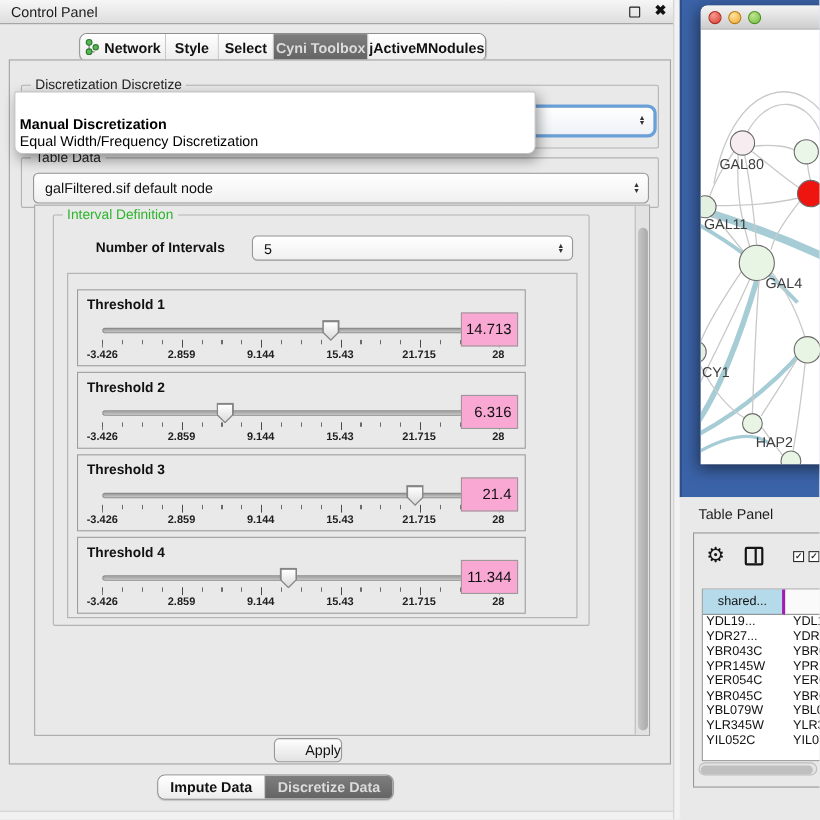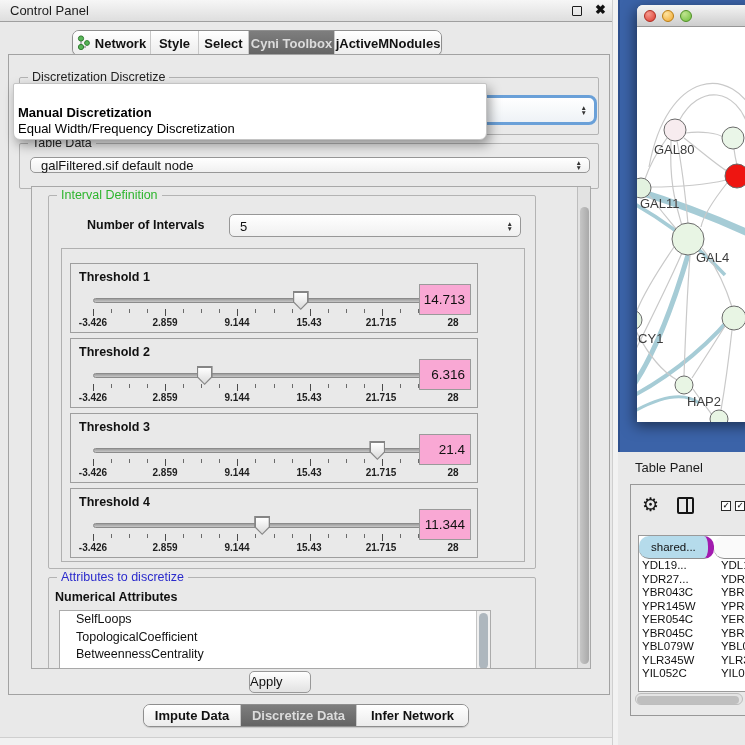--- a/index.html
+++ b/index.html
@@ -46,21 +46,21 @@
   .popup-placeholder { margin-top:4px; text-align:center; font-size:12.5px; color:#b9b9b9; }
   .popup-item1 { position:absolute; left:4px; top:21px; font-size:13px; font-weight:bold; color:#000; cursor:pointer; }
   .popup-item2 { position:absolute; left:4px; top:37px; font-size:13px; color:#000; cursor:pointer; }
 
   .tabledata-group { left:10px; top:88px; width:580px; height:46px; }
   .combo { position:absolute; background:linear-gradient(#ffffff,#f0f0f0); border:1px solid #979797; border-radius:5px;
     font-size:13px; color:#111; cursor:pointer; }
   .combo .cv { position:absolute; left:10px; top:50%; transform:translateY(-50%); white-space:nowrap; }
   .stepper { position:absolute; right:7px; top:50%; transform:translateY(-50%); display:flex; flex-direction:column;
     align-items:center; font-size:6.5px; color:#333; line-height:5px; }
-  .td-combo { left:10px; top:13px; width:560px; height:16px; }
+  .td-combo { left:10px; top:13px; width:560px; height:28px; }
 
   
   .viewport { position:absolute; left:22px; top:131px; width:560px; height:483px;
     border:1px solid #a8a8a8; background:#e9e9e9; overflow:hidden; }
   .vp-scrollbar { position:absolute; right:0; top:0; width:13px; height:100%;
     background:#e2e2e2; border-left:1px solid #bdbdbd; }
   .vp-thumb { position:absolute; left:2px; top:20px; width:9px; height:457px; border-radius:5px;
     background:linear-gradient(90deg,#c6c6c6,#a9a9a9); }
 
   .interval-group { left:16px; top:8px; width:488px; height:374px; }
@@ -89,21 +89,21 @@
 
   .attrs-group { left:16px; top:390px; width:488px; height:140px; }
   .attrs-sub { position:absolute; left:6px; top:12px; font-size:12.5px; font-weight:bold; color:#111; }
   .listbox { position:absolute; left:10px; top:32px; width:432px; height:100px; background:#fff; border:1px solid #ababab; }
   .listbox .item { font-size:12.5px; color:#111; padding-left:16px; line-height:17.5px; cursor:pointer; white-space:nowrap; }
   .lb-scroll { position:absolute; right:0; top:0; width:14px; height:100%; background:#f0f0f0; border-left:1px solid #c4c4c4; }
   .lb-thumb { position:absolute; left:2px; top:2px; width:9px; height:56px; border-radius:5px; background:#aeb7be; }
 
   .apply-btn { position:absolute; left:240px; top:616px; width:62px; height:22px;
     background:linear-gradient(#fefefe,#e2e2e2); border:1px solid #989898; border-radius:5px;
-    font-size:13px; color:#111; text-align:left; line-height:20px; cursor:pointer; }
+    font-size:13px; color:#111; text-align:right; line-height:20px; cursor:pointer; }
 
   
   .splitter { position:absolute; left:612px; top:0; width:8px; height:745px; background:#f2f2f2; border-left:1px solid #cfcfcf; }
   .net-bg { position:absolute; left:618px; top:0; width:127px; height:452px; background:#3b63a8; border-left:2px solid #2e4f8c; }
   .mac-window { position:absolute; left:637px; top:5px; width:120px; height:417px; background:#fff;
     border-radius:6px 0 0 0; box-shadow:-2px 4px 14px rgba(0,0,0,.5); overflow:hidden; }
   .mac-titlebar { position:absolute; left:0; top:0; width:100%; height:22px;
     background:linear-gradient(#f4f4f4,#cdcdcd); border-bottom:1px solid #979797; }
   .light { position:absolute; top:5px; width:12px; height:12px; border-radius:50%; cursor:pointer; }
   .light.red { left:7px; background:radial-gradient(circle at 35% 30%,#f59a8e,#dd3b30); border:1px solid #ad2b20; }
@@ -115,22 +115,22 @@
   .tp-title { position:absolute; left:17px; top:8px; font-size:13px; color:#1c1c1c; }
   .tp-box { position:absolute; left:12px; top:32px; width:118px; height:232px; border:1px solid #989898; background:#e9e9e9; overflow:hidden; }
   .tp-toolbar { position:absolute; left:0; top:0; width:100%; height:44px; }
   .gear { position:absolute; left:11px; top:8px; font-size:19px; color:#151515; cursor:pointer; }
   .col-icon { position:absolute; left:46px; top:12px; width:17px; height:17px; border:2px solid #151515; border-radius:2px; cursor:pointer; }
   .col-icon::after { content:""; position:absolute; left:50%; top:0; width:2px; height:100%; background:#151515; }
   .cbx { position:absolute; top:16px; width:10px; height:10px; border:1.5px solid #2a2a2a; font-size:8px; line-height:8px;
     text-align:center; color:#2a2a2a; font-weight:bold; cursor:pointer; background:#fff; }
   .tp-table { position:absolute; left:7px; top:50px; width:140px; background:#fff; border:1px solid #9a9a9a; }
   .tp-header { display:flex; height:23px; }
-  .tp-header .hc { font-size:11.5px; color:#111; text-align:center; line-height:22px; border-right:6px solid #a21caf;
-    border-bottom:1px solid #8f8f8f; cursor:pointer; overflow:hidden; white-space:nowrap;border-radius:10px; }
+  .tp-header .hc { font-size:11.5px; color:#111; text-align:center; line-height:22px; border-right:3px solid #a21caf;
+    border-bottom:1px solid #8f8f8f; cursor:pointer; overflow:hidden; white-space:nowrap; }
   .hc.c1 { width:76px; background:#b5dbeb; }
   .hc.c2 { width:64px; background:#fafafa; text-align:right; padding-right:4px; }
   .tp-rows { height:132px; overflow:hidden; }
   .tp-row { display:flex; height:13.5px; cursor:pointer; }
   .tp-row .rc { font-size:11.5px; color:#111; white-space:nowrap; overflow:hidden; }
   .rc.c1 { width:76px; padding-left:3px; }
   .rc.c2 { width:64px; padding-left:7px; }
   .tp-hscroll { position:absolute; left:4px; top:208px; width:108px; height:12px; background:#e4e4e4;
     border:1px solid #bdbdbd; border-radius:6px; }
   .tp-hthumb { position:absolute; left:1px; top:1px; width:96%; height:8px; border-radius:4px; background:#bfbfbf; margin-top:0.5px; }
@@ -296,50 +296,35 @@
                   <span style="left:60%">15.43</span>
                   <span style="left:80%">21.715</span>
                   <span style="left:100%">28</span>
                 </div>
               </div>
               <input class="th-value" value="11.344" style="">
             </div>
           </div>
         </div>
 
-        <div class="group attrs-group">
-          <span class="group-label lab-blue">Attributes to discretize</span>
-          <span class="attrs-sub">Numerical Attributes</span>
-          <div class="listbox">
-            <div class="item">SelfLoops</div>
-            <div class="item">TopologicalCoefficient</div>
-            <div class="item">BetweennessCentrality</div>
-            <div class="lb-scroll">
-                <div class="lb-thumb"></div>
-              </div>
-          </div>
-        </div>
 
         <div class="vp-scrollbar">
           <div class="vp-thumb"></div>
         </div>
       </div>
 
       <div class="apply-btn">Apply</div>
     </div>
 
     <div class="pill bottom-pill">
       <div class="seg" style="width:97px">
         <span>Impute Data</span>
       </div>
       <div class="seg sel" style="width:116px">
         <span>Discretize Data</span>
-      </div>
-      <div class="seg" style="width:111px">
-        <span>Infer Network</span>
       </div>
     </div>
     <div class="cp-bottom-strip"></div>
   </div>
 
   <div class="splitter"></div>
 
   <div class="net-bg"></div>
   <div class="mac-window">
     <div class="mac-titlebar">

